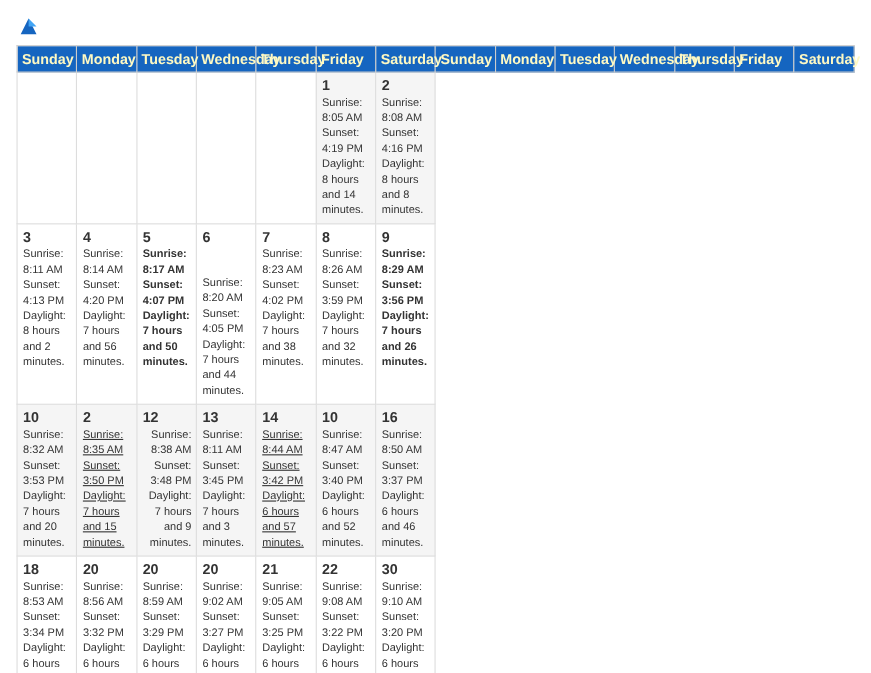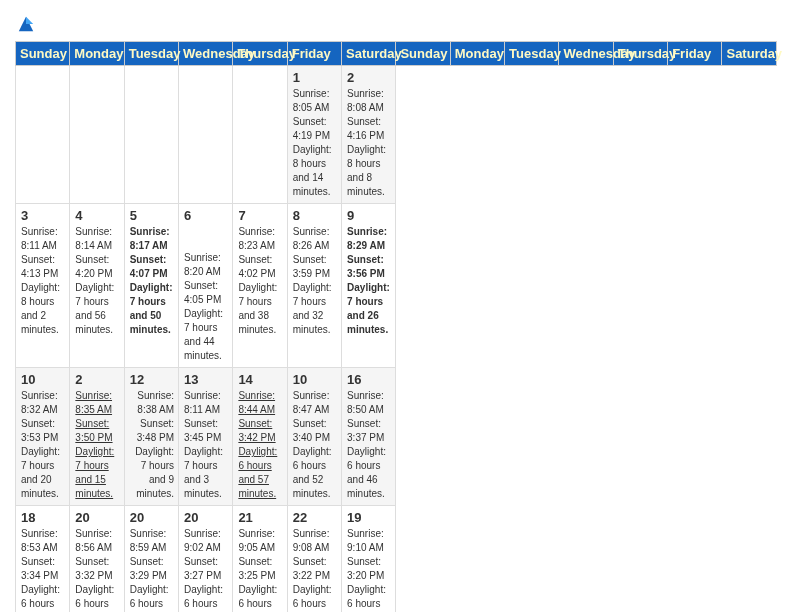--- a/index.html
+++ b/index.html
@@ -265,20 +265,20 @@
 Sunset: 3:25 PM
 Daylight: 6 hours and 19 minutes.</div>
         </td>
         <td>
           <div class="day-num">22</div>
           <div class="day-info" style="white-space: pre-line;">Sunrise: 9:08 AM
 Sunset: 3:22 PM
 Daylight: 6 hours and 14 minutes.</div>
         </td>
         <td>
-          <div class="day-num">19</div>
+          <div class="day-num">30</div>
           <div class="day-info" style="white-space: pre-line;">Sunrise: 9:10 AM
 Sunset: 3:20 PM
 Daylight: 6 hours and 9 minutes.</div>
         </td>
       </tr>
     </tbody>
 </table>
 
 </body></html>

